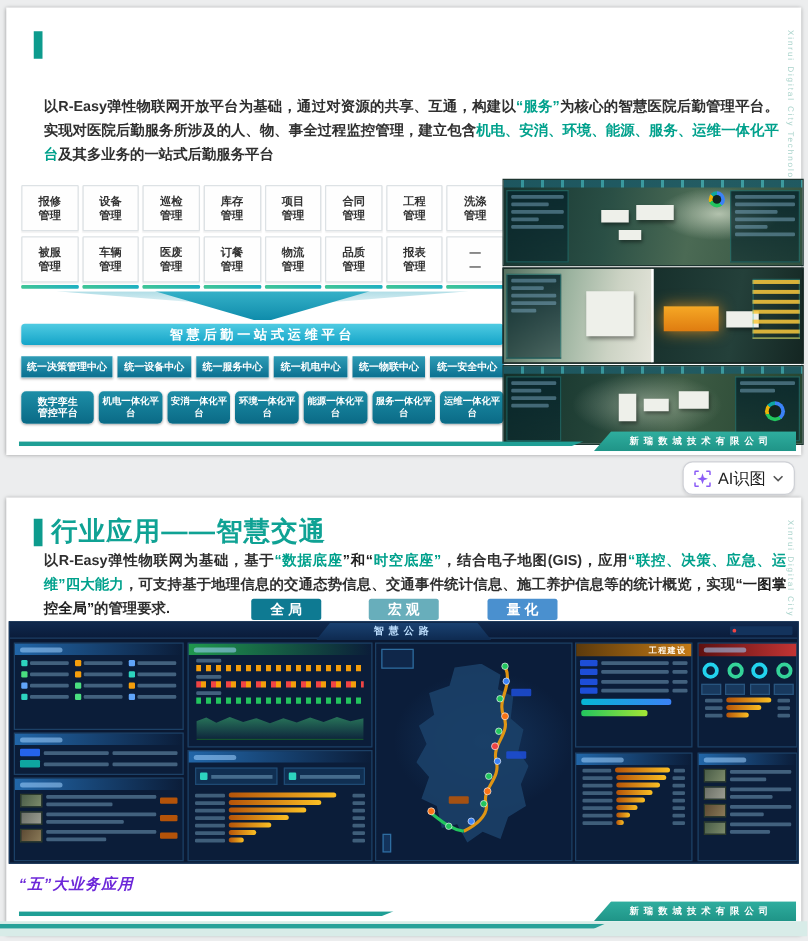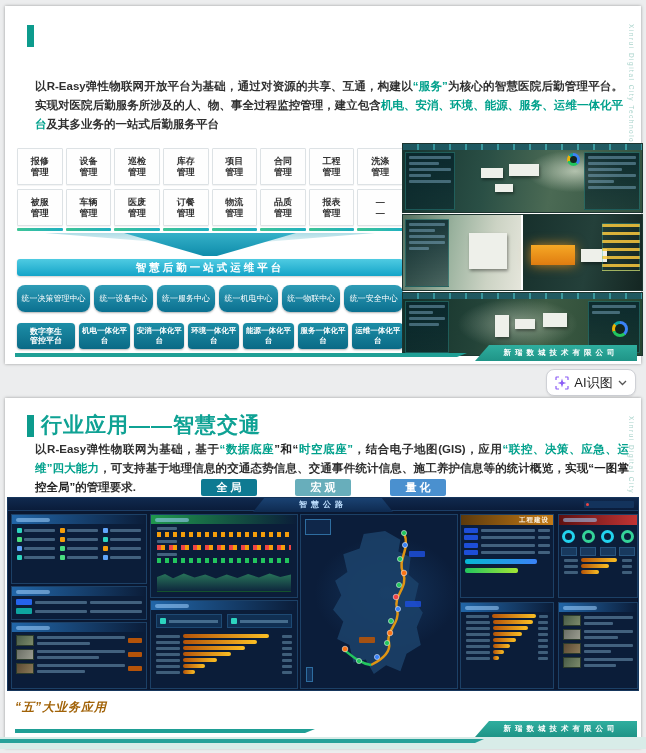--- a/index.html
+++ b/index.html
@@ -24,21 +24,21 @@
 .grid{display:grid;grid-template-columns:repeat(8,1fr);gap:3px}
 .grid.r2{margin-top:4px}
 .cell{height:37px;background:#fefefe;border:1px solid #dde2e5;border-radius:1px;display:flex;flex-direction:column;align-items:center;justify-content:center;font-size:9px;font-weight:700;color:#333;line-height:11px;box-shadow:0 1px 1px rgba(0,0,0,.05)}
 .ubars{display:grid;grid-template-columns:repeat(8,1fr);gap:3px;margin-top:2px}
 .ub{height:3px;border-radius:1px;background:linear-gradient(90deg,#3fc596,#1fb0c2)}
 .funwrap{position:relative;height:25px;margin-top:2px}
 .wing{position:absolute;left:50%;transform:translateX(-50%);top:0;width:330px;height:10px;background:linear-gradient(180deg,#a6d9e3,#dff1f5);clip-path:polygon(0 0,100% 0,62% 100%,38% 100%);opacity:.9}
 .fun{position:absolute;left:50%;transform:translateX(-50%);top:0;width:172px;height:23px;background:linear-gradient(180deg,#35b1c8,#0f8cab);clip-path:polygon(0 0,100% 0,54% 100%,46% 100%)}
 .banner{margin-top:1px;height:17px;border-radius:3px;background:linear-gradient(180deg,#4fcbe2,#14a4c8);color:#fff;font-size:10.5px;font-weight:700;display:flex;align-items:center;justify-content:center;letter-spacing:3px;box-shadow:0 1px 2px rgba(0,0,0,.2)}
 .centers{margin-top:9px;display:flex;gap:4px}
-.pill{flex:1;height:27px;border-radius:8px;background:linear-gradient(180deg,#2e9cb6,#0b7090);color:#fff;font-size:8px;font-weight:400;display:flex;align-items:center;justify-content:center;box-shadow:0 1px 2px rgba(0,0,0,.3)}
+.pill{flex:1;height:17px;border-radius:0;background:linear-gradient(180deg,#2e9cb6,#0b7090);color:#fff;font-size:8px;font-weight:700;display:flex;align-items:center;justify-content:center;box-shadow:0 1px 2px rgba(0,0,0,.3)}
 .pill:first-child{flex:1.25}
 .plats{margin-top:11px;display:flex;gap:4px}
 .plat{flex:1;height:26px;border-radius:4px;background:linear-gradient(180deg,#1d8ea7,#0a6a86);color:#fff;font-size:7.5px;font-weight:700;display:flex;align-items:center;justify-content:center;text-align:center;box-shadow:0 1px 2px rgba(0,0,0,.3)}
 .plat.two{flex:1.15;flex-direction:column;line-height:9px;font-size:8px}
 
 .shots{position:absolute;left:397px;top:137px;width:241px}
 .shot{position:relative;width:100%;overflow:hidden;border:1px solid #1d3530;margin-bottom:1px}
 .sh1{height:70px;background:radial-gradient(70px 30px at 72% 40%,rgba(215,225,205,.75),transparent 70%),linear-gradient(100deg,#16332f,#2a4f45 35%,#4b6a54 62%,#33523f)}
 .sh2{height:77px;background:#111}
 .sh2 .hleft{position:absolute;left:0;top:0;width:119px;height:100%;background:linear-gradient(100deg,#55705f,#9ab29e 40%,#ccd3c4 72%,#e6e6dc)}
@@ -117,21 +117,21 @@
 .trow .bl{flex:1}.trow .sm{width:12px;flex:none}
 .gbar{height:5px;border-radius:2px;margin:4px 4px 0}
 .g1{width:78%;background:linear-gradient(90deg,#06b6d4,#3b82f6)}
 .g2{width:58%;background:linear-gradient(90deg,#22c55e,#a3e635)}
 .donuts{display:flex;justify-content:space-around;padding-top:5px}
 .donut{width:13px;height:13px;border-radius:50%;border:3px solid #22d3ee;background:#0a1f3a}
 .donut.alt{border-color:#34d399}
 .dchips{display:flex;justify-content:space-around;padding-top:4px}
 .dchip{width:16px;height:9px;background:rgba(30,70,110,.7);border:1px solid #28557f}
 
-.bizlab{position:absolute;left:10px;top:301px;font-size:12px;font-weight:700;font-style:italic;color:#a16207;letter-spacing:1px}
+.bizlab{position:absolute;left:10px;top:301px;font-size:12px;font-weight:700;font-style:italic;color:#6d28d9;letter-spacing:1px}
 .bizrow{position:absolute;left:126px;right:16px;top:297px;display:flex;justify-content:space-between}
 .bizbtn{height:21px;background:linear-gradient(180deg,#2595ad,#147f9a);border-radius:3px;color:#fff;font-weight:700;font-size:11px;display:flex;align-items:center;justify-content:center;padding:0 13px;letter-spacing:2px;box-shadow:0 1px 2px rgba(0,0,0,.3)}
 #band{position:absolute;left:0;top:737px;width:646px;height:12px;background:#d8ece8}
 #bandline{position:absolute;left:0;top:2px;width:484px;height:4px;background:#27a199;clip-path:polygon(0 0,100% 0,calc(100% - 9px) 100%,0 100%)}
 </style>
 </head>
 <body>
 
 <div class="slide" id="s1">
   <div class="titlebar"></div>

